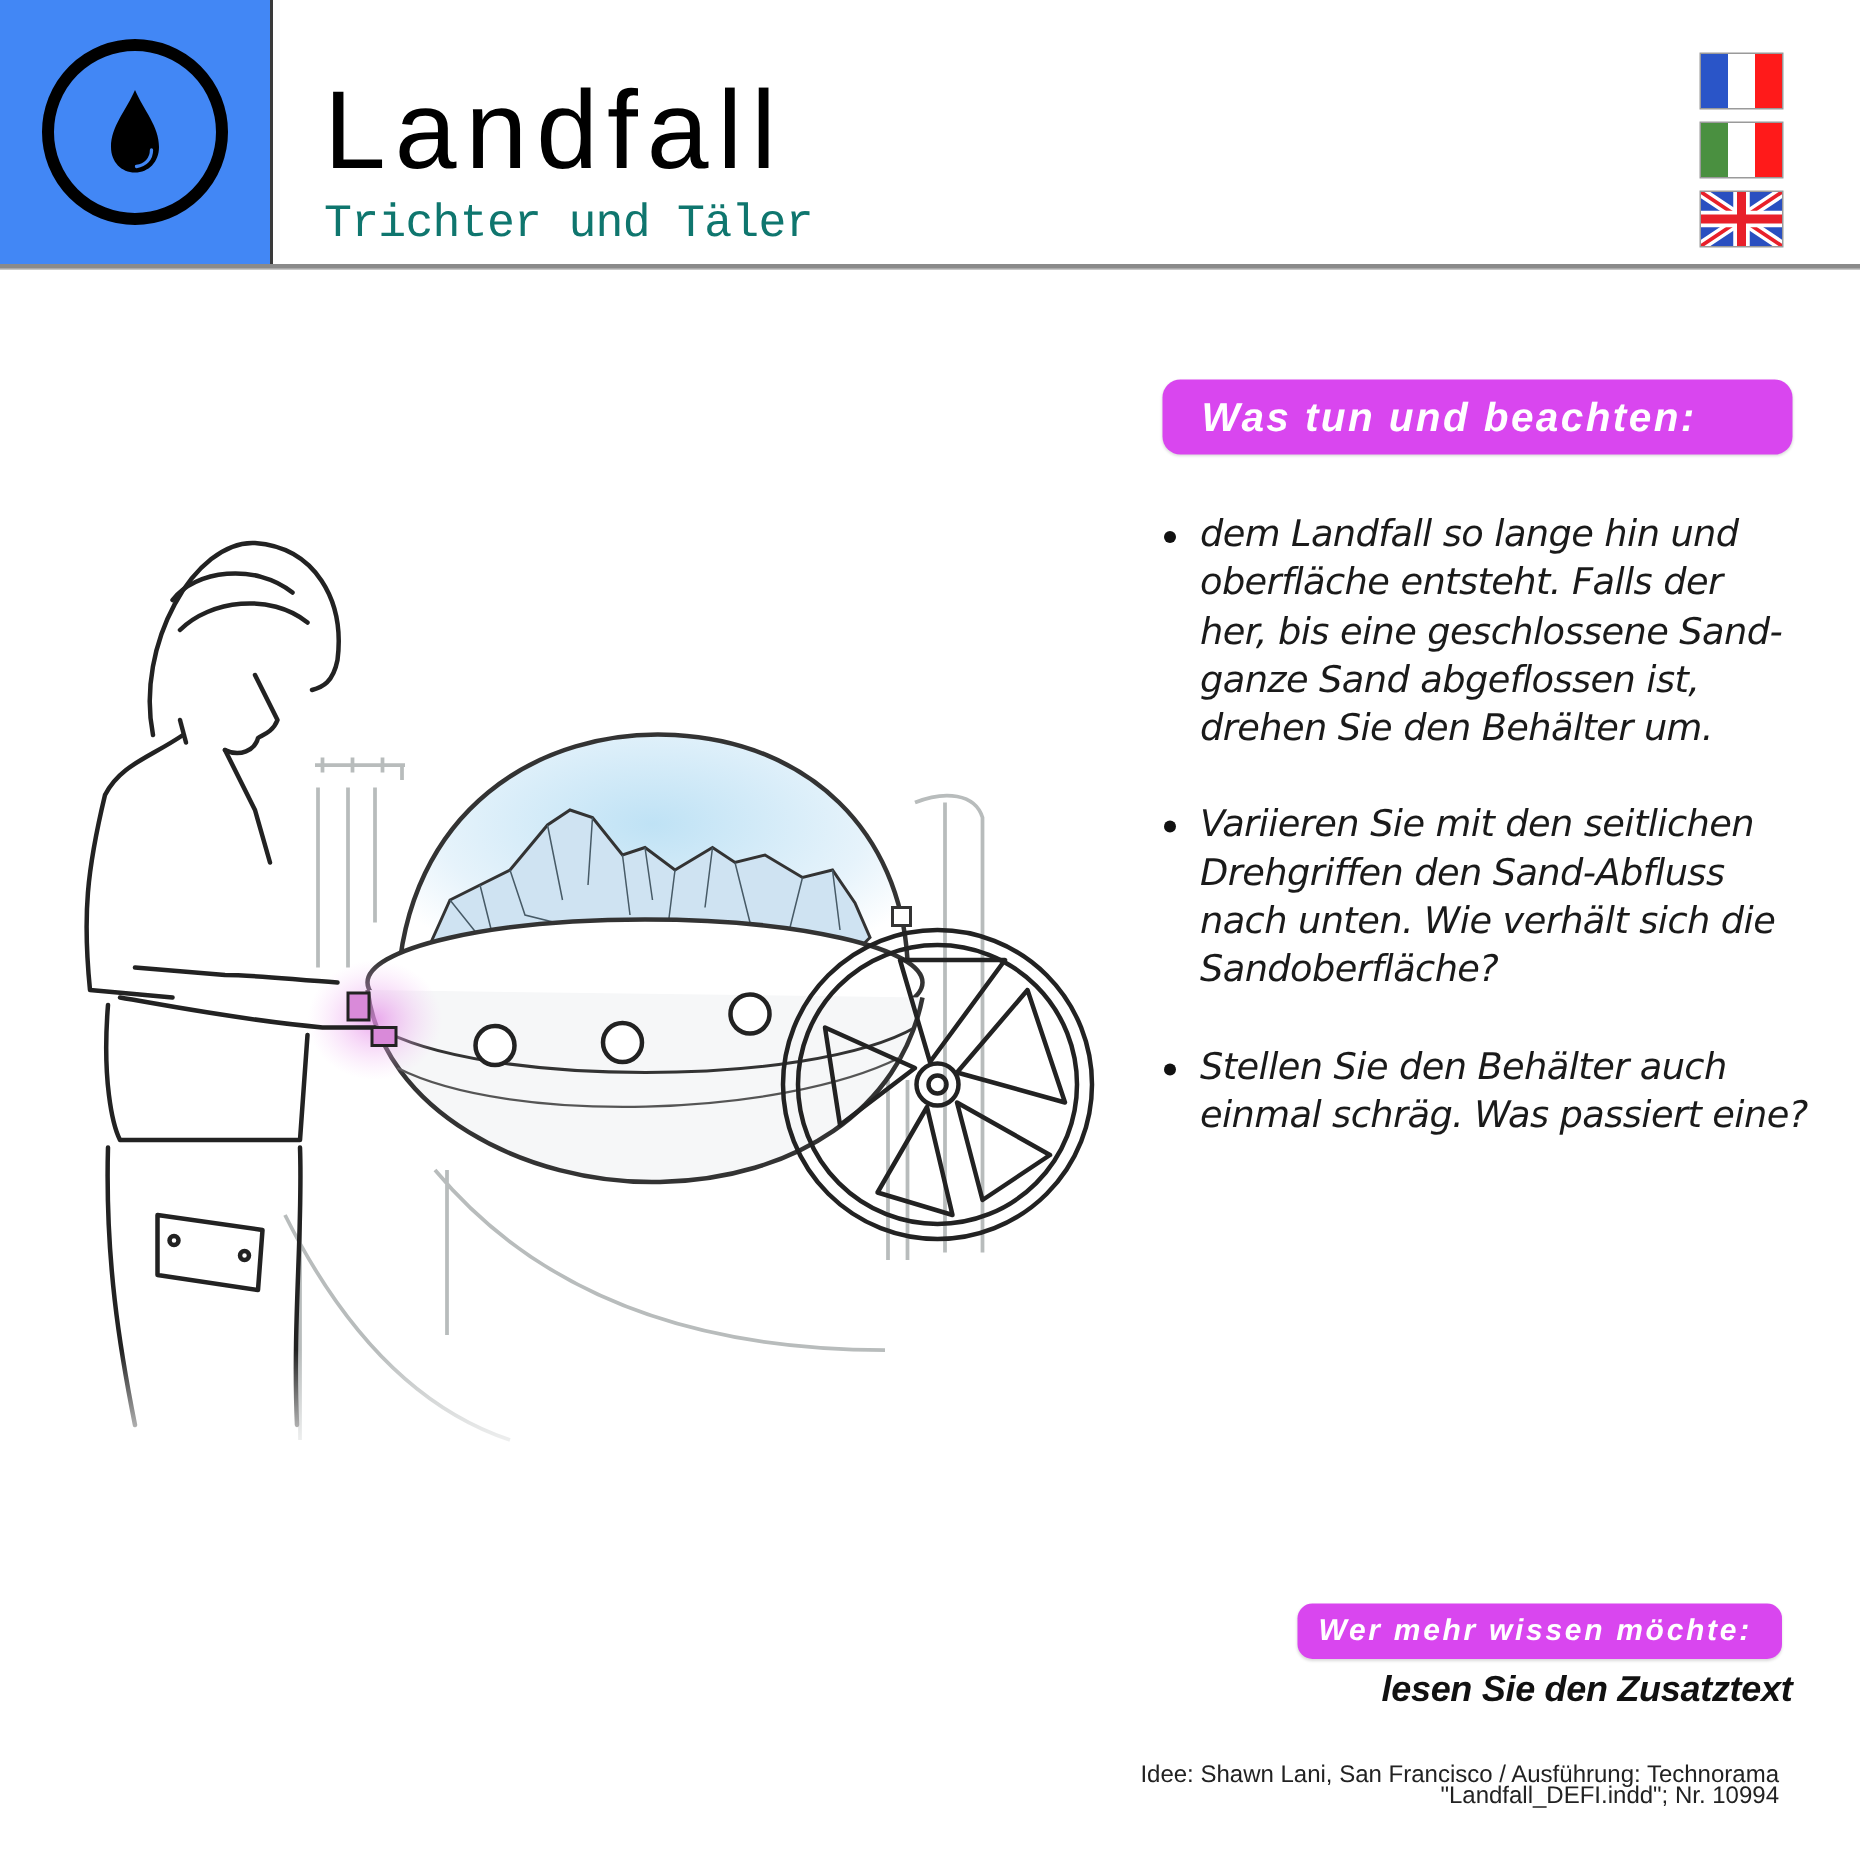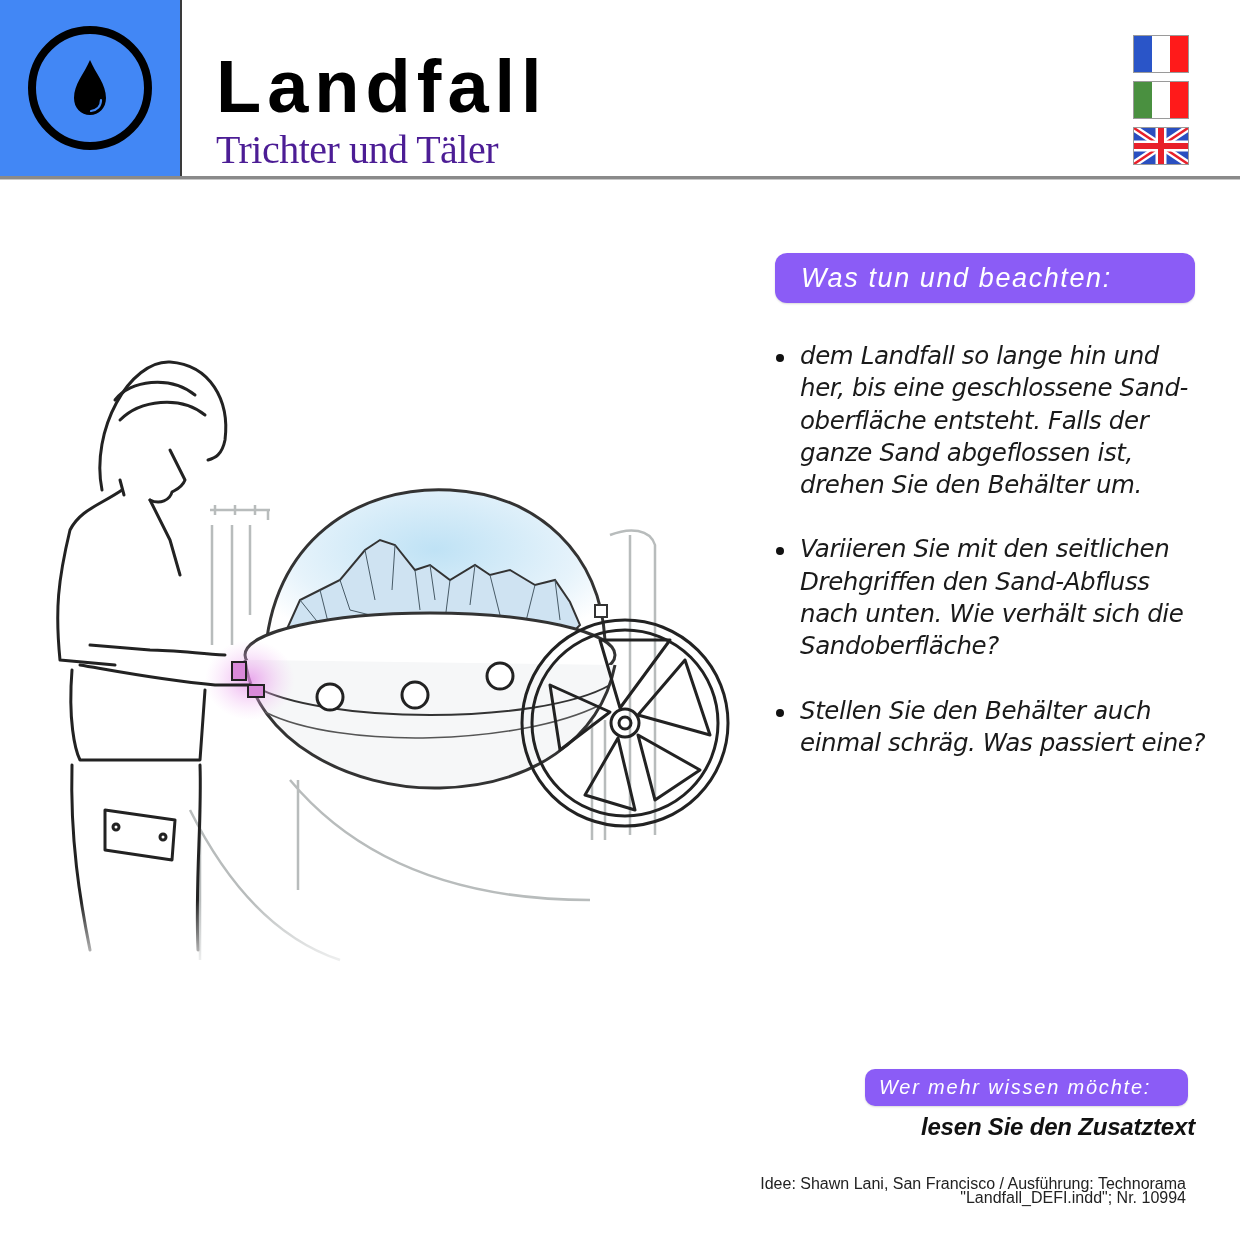--- a/index.html
+++ b/index.html
@@ -3,30 +3,30 @@
 <meta charset="utf-8">
 <style>
   html, body { margin:0; padding:0; background:#ffffff; }
   body { width:1240px; height:1240px; position:relative; overflow:hidden; font-family:"Liberation Sans", sans-serif; color:#1a1a1a; }
 
   .header { position:absolute; left:0; top:0; width:1240px; height:178px; }
   .header-rule { position:absolute; left:0; top:176px; width:1240px; height:3px; background:#8a8a8a; border-bottom:1px solid #c8c8c8; }
   .icon-panel { position:absolute; left:0; top:0; width:180px; height:177px; background:#4287f5; border-right:2px solid #3a3a3a; }
   .icon-panel svg { position:absolute; left:24px; top:22px; }
 
-  .title { position:absolute; left:216px; top:42px; font-family:"Liberation Sans", sans-serif; font-weight:bold; font-size:74px; letter-spacing:6px; line-height:90px; color:#000; margin:0; }
-  .subtitle { position:absolute; left:216px; top:130px; font-family:Liberation Serif, serif; font-size:40px; line-height:40px; color:#4c1d95; letter-spacing:-0.5px; }
+  .title { position:absolute; left:216px; top:42px; font-family:"Liberation Sans", sans-serif; font-weight:normal; font-size:74px; letter-spacing:6px; line-height:90px; color:#000; margin:0; }
+  .subtitle { position:absolute; left:216px; top:130px; font-family:Liberation Mono, monospace; font-size:31px; line-height:40px; color:#0f766e; letter-spacing:-0.5px; }
 
   .flags { position:absolute; left:1133px; top:35px; width:56px; }
   .flag { display:block; width:54px; height:36px; margin-bottom:8px; border:1px solid #9a9a9a; overflow:hidden; cursor:pointer; }
   .flag svg { display:block; }
 
   .illustration { position:absolute; left:20px; top:340px; width:730px; height:640px; }
 
-  .pill { position:absolute; background:#8b5cf6; color:#fff; border-radius:12px; font-style:italic; font-weight:normal; box-shadow:0 1px 2px rgba(0,0,0,0.15); }
+  .pill { position:absolute; background:#d946ef; color:#fff; border-radius:12px; font-style:italic; font-weight:bold; box-shadow:0 1px 2px rgba(0,0,0,0.15); }
   .pill-what { left:775px; top:253px; width:420px; height:50px; font-size:27px; line-height:50px; letter-spacing:1.6px; padding-left:26px; box-sizing:border-box; }
   .pill-more { left:865px; top:1069px; width:323px; height:37px; font-size:20px; line-height:37px; letter-spacing:1.8px; padding-left:14px; box-sizing:border-box; border-radius:10px; }
 
   .instructions { position:absolute; left:776px; top:340px; width:440px; margin:0; padding:0; list-style:none; }
   .instructions li { position:relative; padding-left:24px; font-family:"DejaVu Sans", sans-serif; font-style:italic; font-size:24.5px; line-height:32.3px; color:#1a1a1a; margin-bottom:32px; letter-spacing:-0.4px; }
   .instructions li .bullet { position:absolute; left:0; top:14px; width:8px; height:8px; border-radius:50%; background:#111; }
   .instructions li .line { display:block; white-space:nowrap; }
 
   .more-link { position:absolute; left:921px; top:1113px; font-style:italic; font-weight:bold; font-size:24px; color:#111; letter-spacing:-0.2px; }
   .credits { position:absolute; right:54px; top:1177px; text-align:right; font-size:16px; line-height:14px; color:#222; }
@@ -158,22 +158,22 @@
     <rect x="0" y="560" width="730" height="80" fill="url(#fadeDown)"></rect>
   </svg>
 </div>
 
 <div class="pill pill-what">Was tun und beachten:</div>
 
 <ul class="instructions">
   <li>
     <span class="bullet"></span>
     <span class="line">dem Landfall so lange hin und</span>
+    <span class="line">oberfläche entsteht. Falls der</span>
     <span class="line">her, bis eine geschlossene Sand-</span>
-    <span class="line">oberfläche entsteht. Falls der</span>
     <span class="line">ganze Sand abgeflossen ist,</span>
     <span class="line">drehen Sie den Behälter um.</span>
   </li>
   <li>
     <span class="bullet"></span>
     <span class="line">Variieren Sie mit den seitlichen</span>
     <span class="line">Drehgriffen den Sand-Abfluss</span>
     <span class="line">nach unten. Wie verhält sich die</span>
     <span class="line">Sandoberfläche?</span>
   </li>

